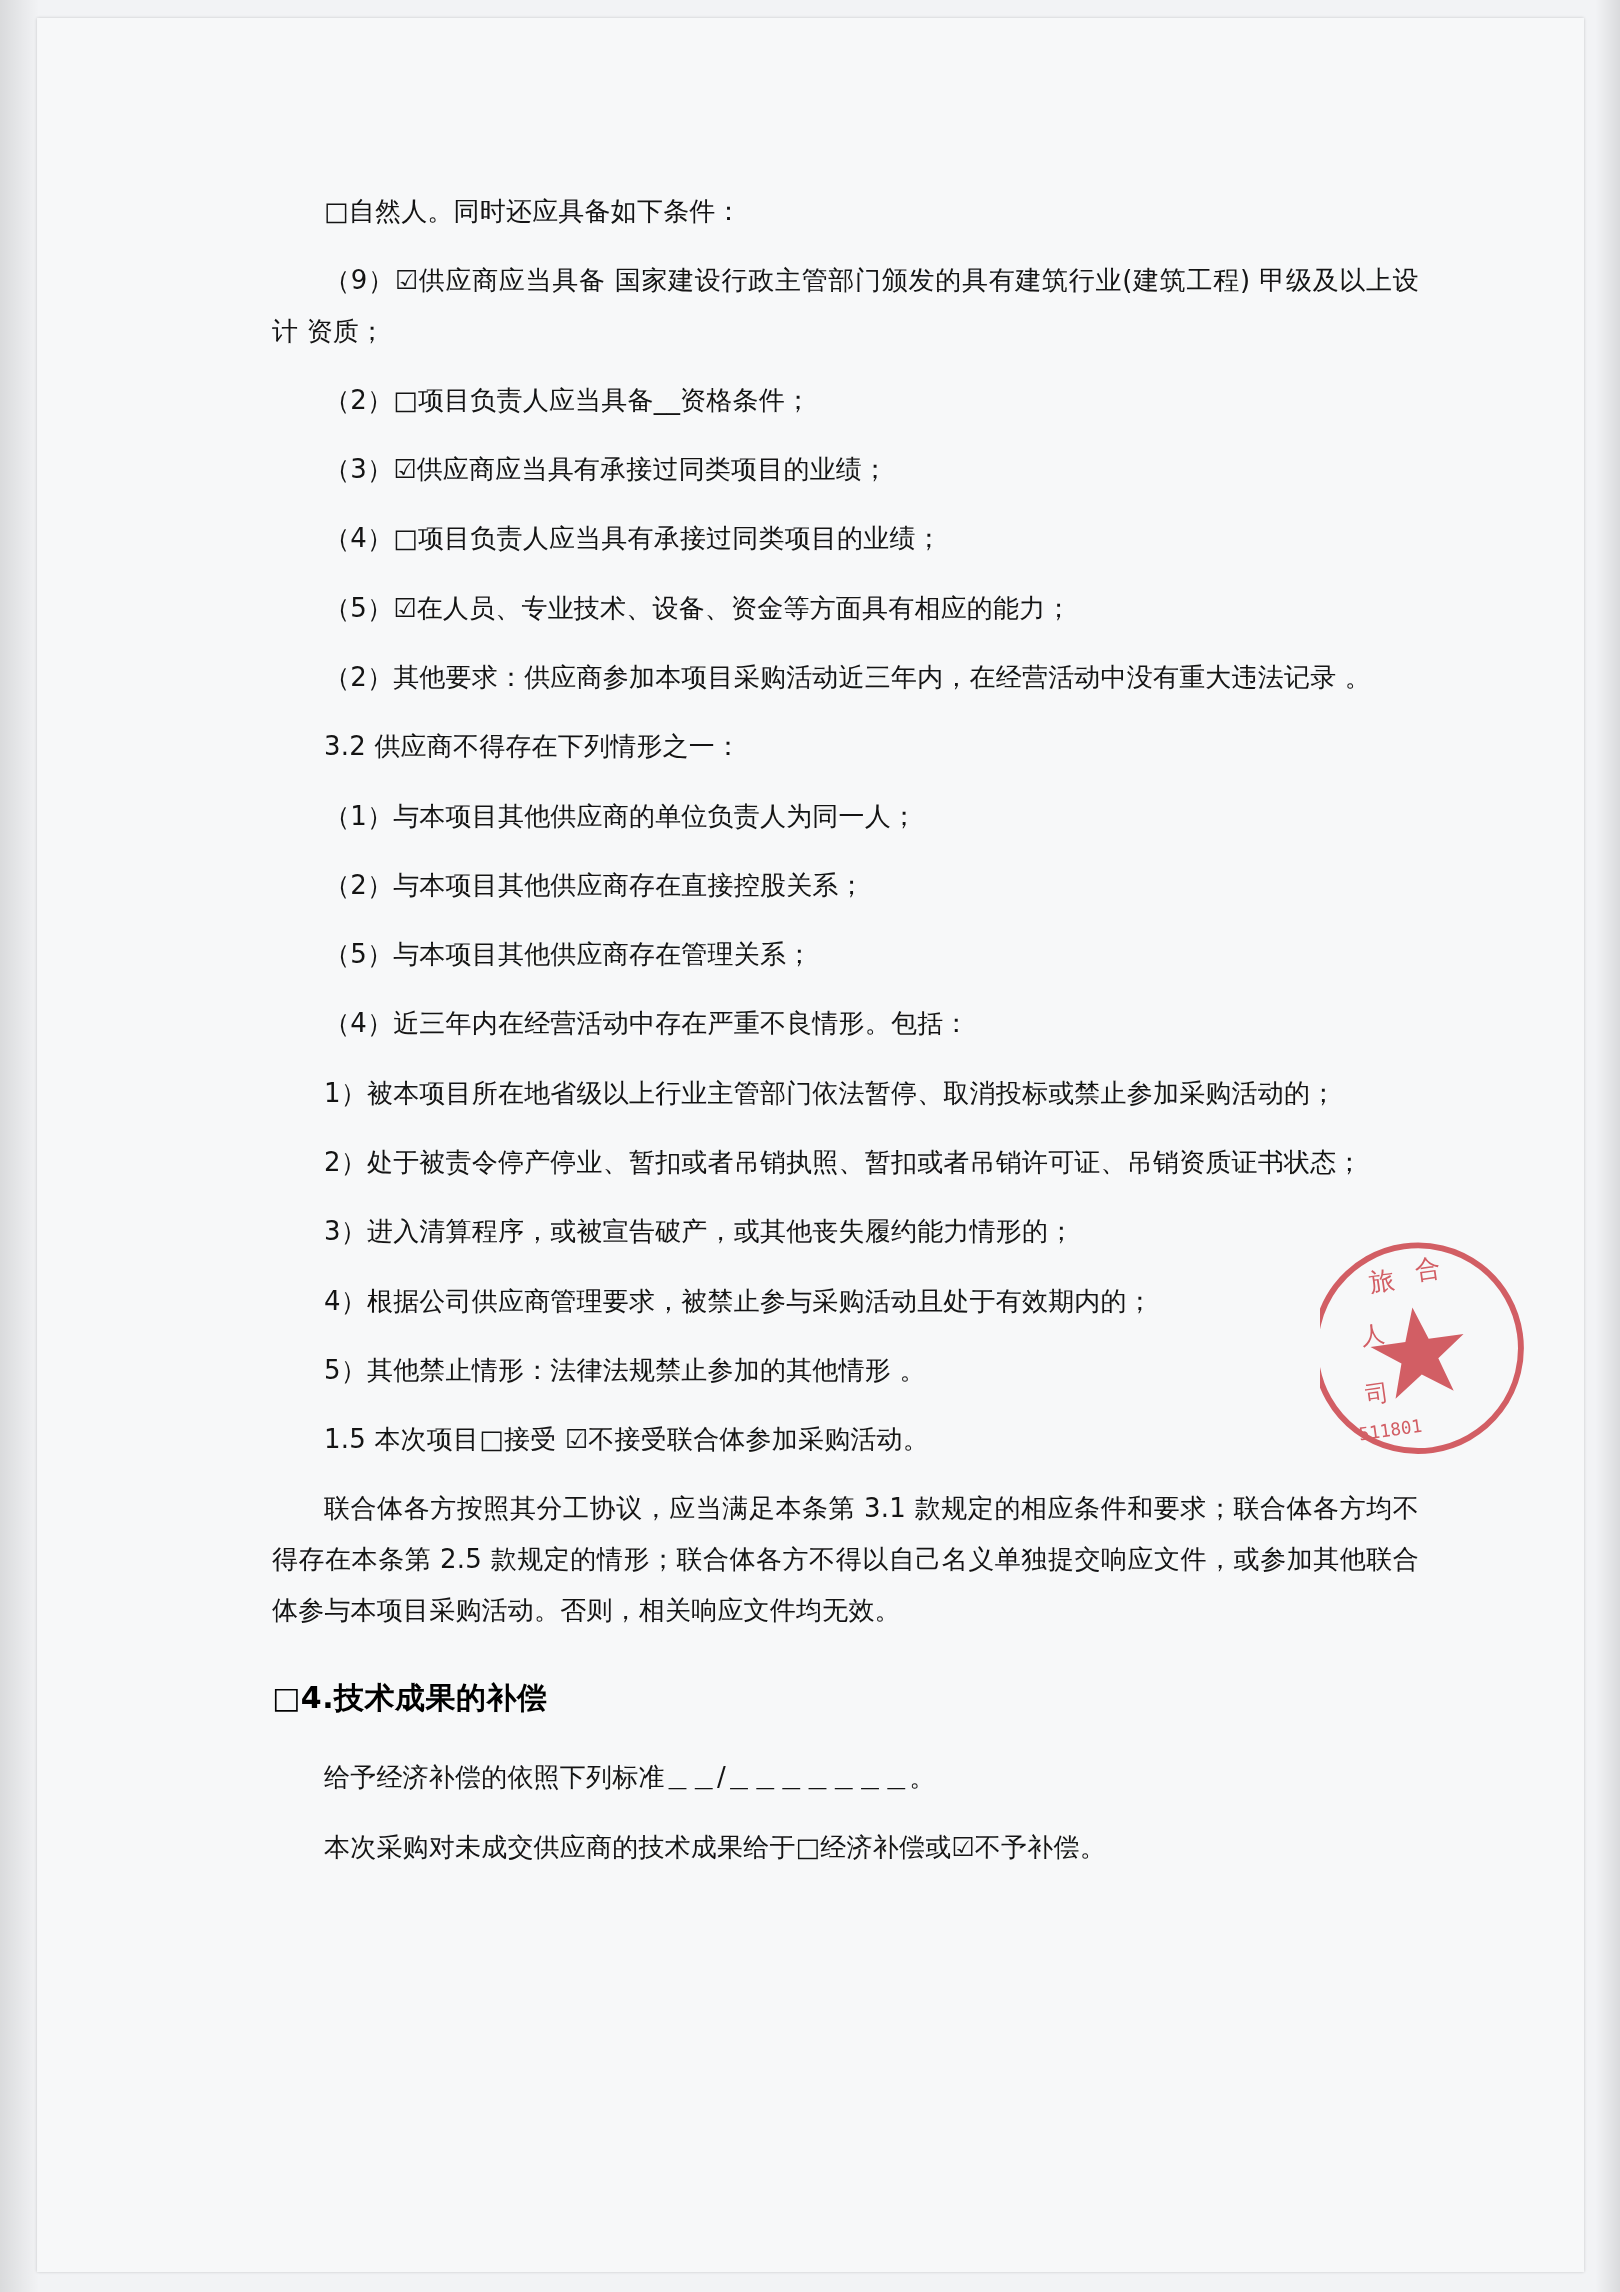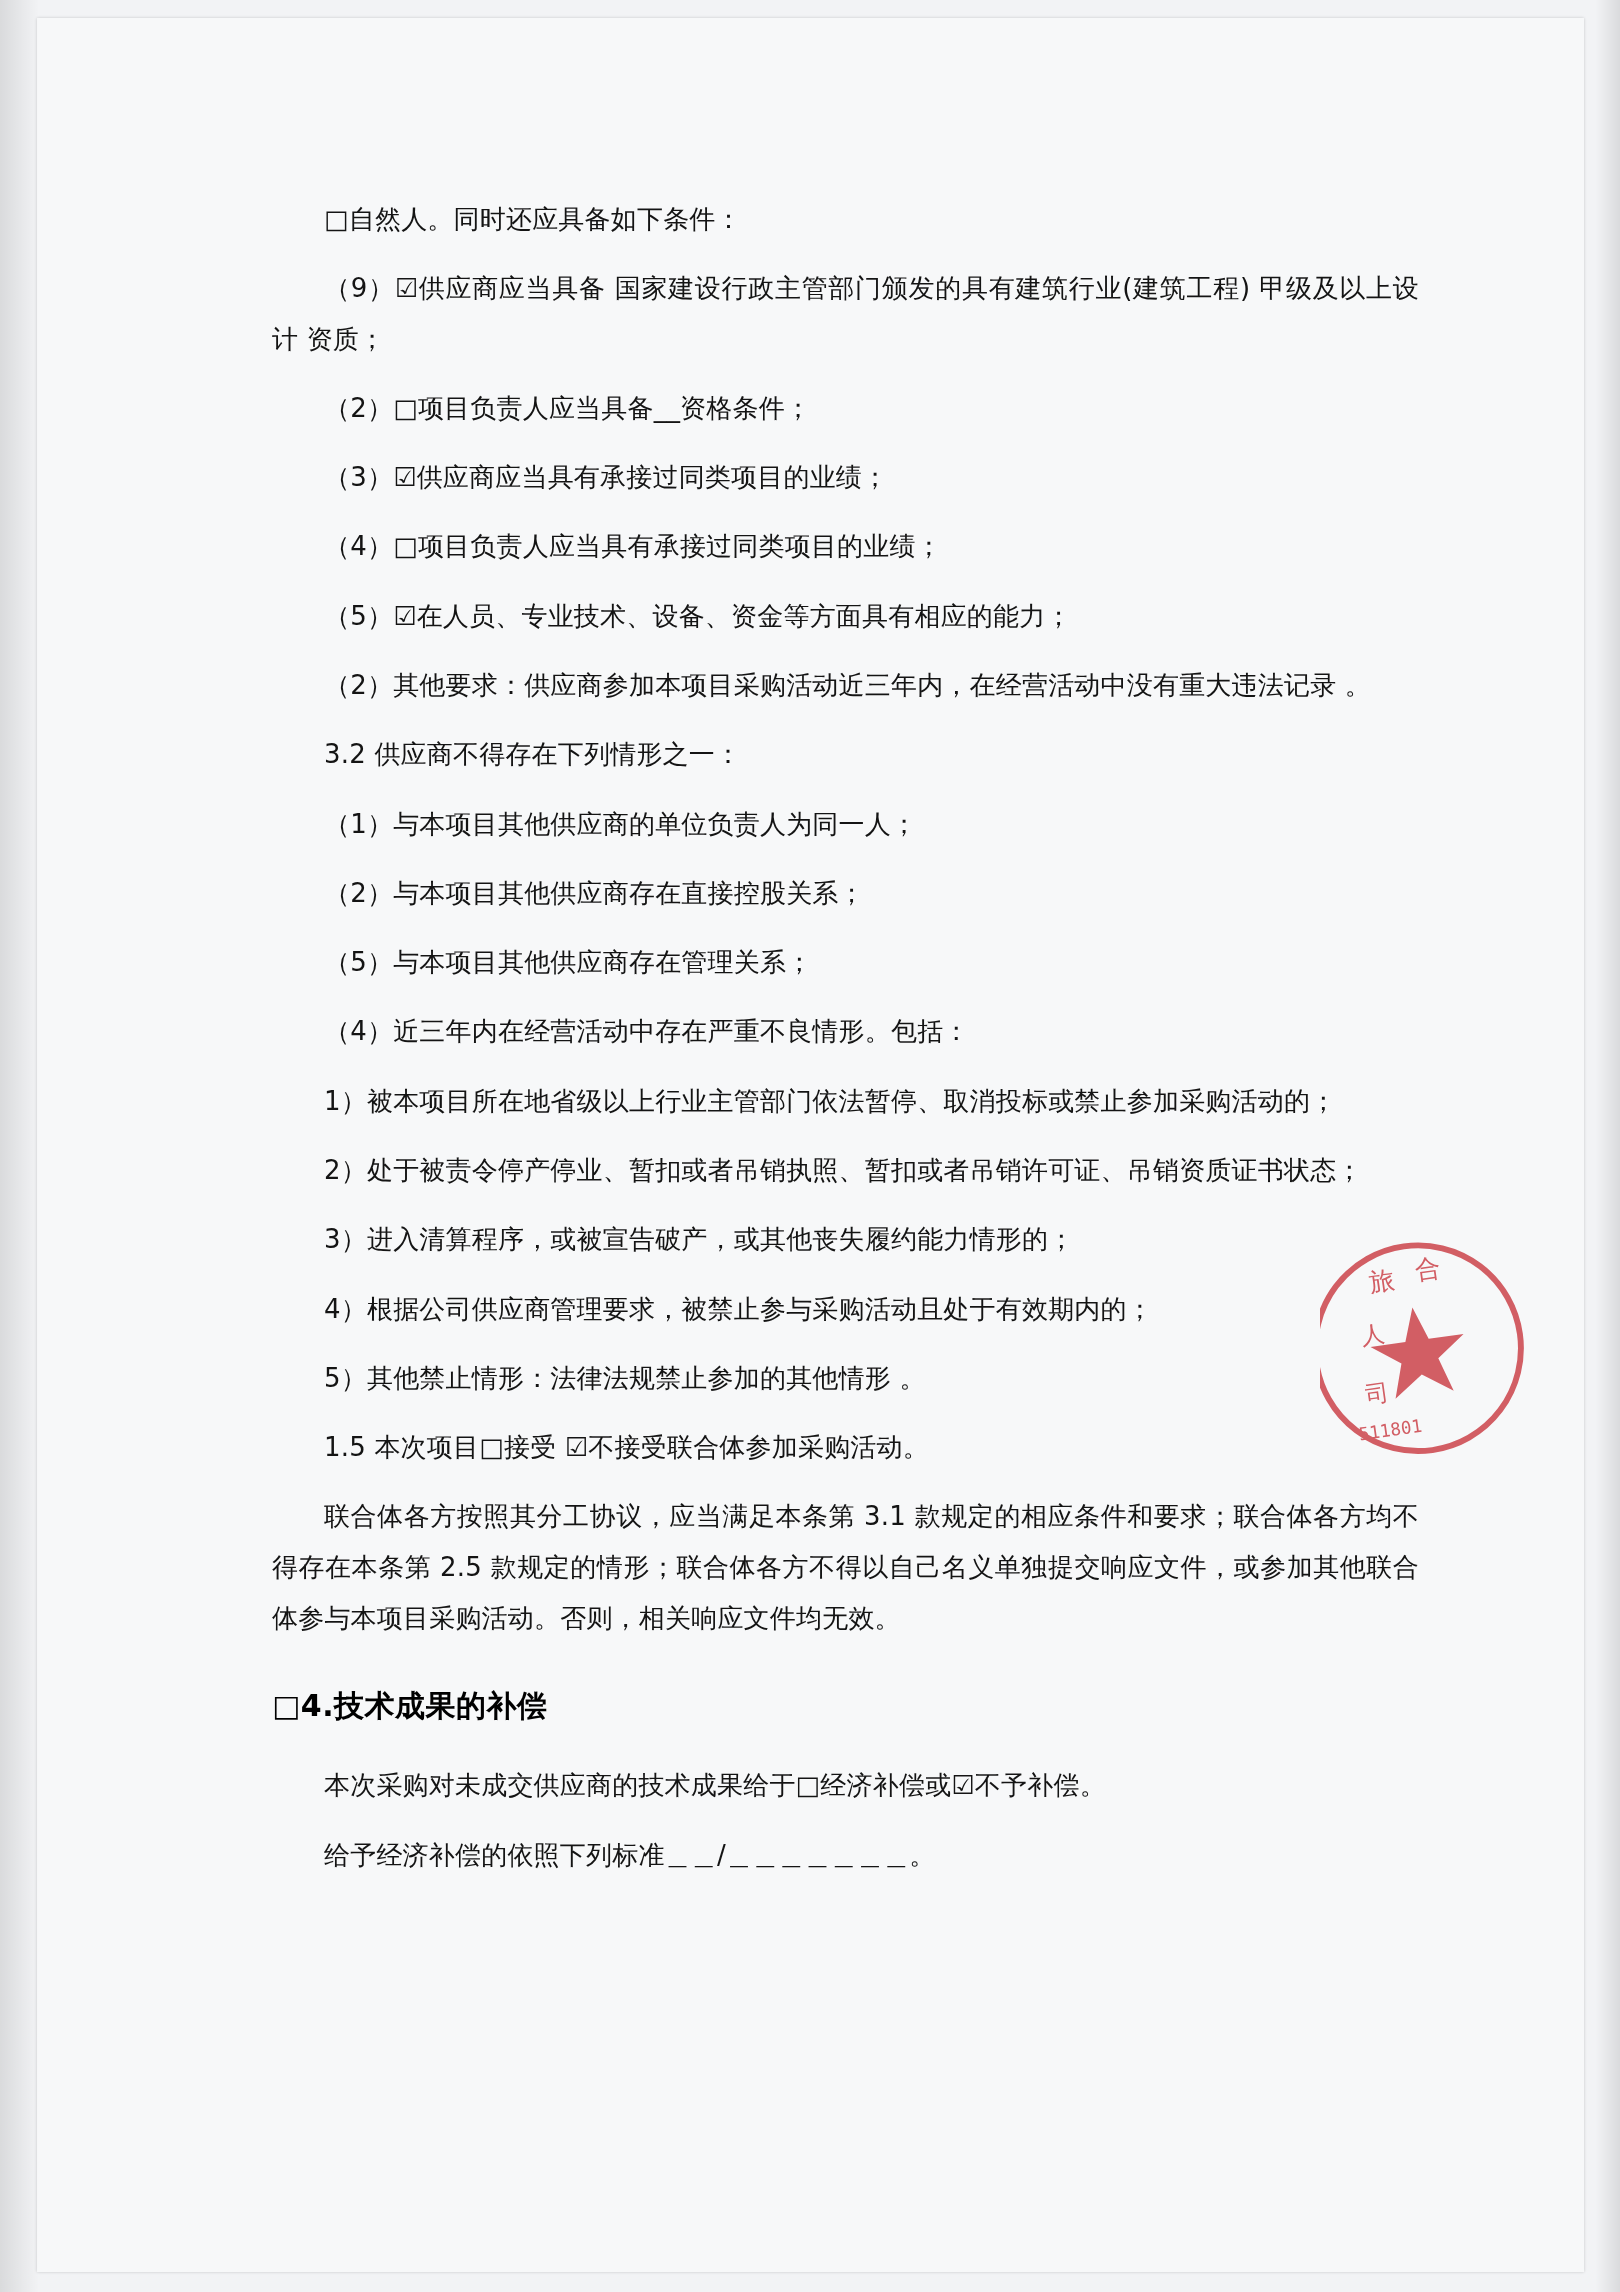--- a/index.html
+++ b/index.html
@@ -22,21 +22,21 @@
     left: 37px;
     top: 17.6px;
     width: 1547px;
     height: 2254px;
     background: #f7f8f9;
     box-shadow: 0 0 2.9px rgba(0,0,0,0.18);
   }
   .content {
     position: absolute;
     left: 235px;
-    top: 176px;
+    top: 168px;
     width: 1147px;
   }
   .p {
     font-size: 26px;
     line-height: 1.95;
     color: #141414;
     margin: 0 0 18.6px 0;
     text-align: justify;
     letter-spacing: 0.2px;
   }
@@ -94,22 +94,22 @@
       <p class="p indent">1）被本项目所在地省级以上行业主管部门依法暂停、取消投标或禁止参加采购活动的；</p>
       <p class="p indent">2）处于被责令停产停业、暂扣或者吊销执照、暂扣或者吊销许可证、吊销资质证书状态；</p>
       <p class="p indent">3）进入清算程序，或被宣告破产，或其他丧失履约能力情形的；</p>
       <p class="p indent">4）根据公司供应商管理要求，被禁止参与采购活动且处于有效期内的；</p>
       <p class="p indent">5）其他禁止情形：法律法规禁止参加的其他情形 。</p>
       <p class="p indent">1.5 本次项目□接受 ☑不接受联合体参加采购活动。</p>
       <p class="p indent">联合体各方按照其分工协议，应当满足本条第 3.1 款规定的相应条件和要求；联合体各方均不得存在本条第 2.5 款规定的情形；联合体各方不得以自己名义单独提交响应文件，或参加其他联合体参与本项目采购活动。否则，相关响应文件均无效。</p>
 
       <h2 class="heading">□4.技术成果的补偿</h2>
 
+      <p class="p indent">给予经济补偿的依照下列标准＿＿/＿＿＿＿＿＿＿。</p>
       <p class="p indent">本次采购对未成交供应商的技术成果给于□经济补偿或☑不予补偿。</p>
-      <p class="p indent">给予经济补偿的依照下列标准＿＿/＿＿＿＿＿＿＿。</p>
 
     </div>
 
     <div class="stamp">
       <svg width="235" height="235" viewBox="0 0 240 240">
         <g opacity="0.72" transform="rotate(-8 120 120)">
           <circle cx="100" cy="120" r="105" fill="none" stroke="#c4232c" stroke-width="6"></circle>
           <path d="M100 78 L112 112 L148 112 L119 133 L130 168 L100 147 L70 168 L81 133 L52 112 L88 112 Z" fill="#c4232c"></path>
           <text x="60" y="56" font-size="26" fill="#c4232c" font-family="DejaVu Sans, sans-serif">旅</text>
           <text x="108" y="50" font-size="26" fill="#c4232c" font-family="DejaVu Sans, sans-serif">合</text>

